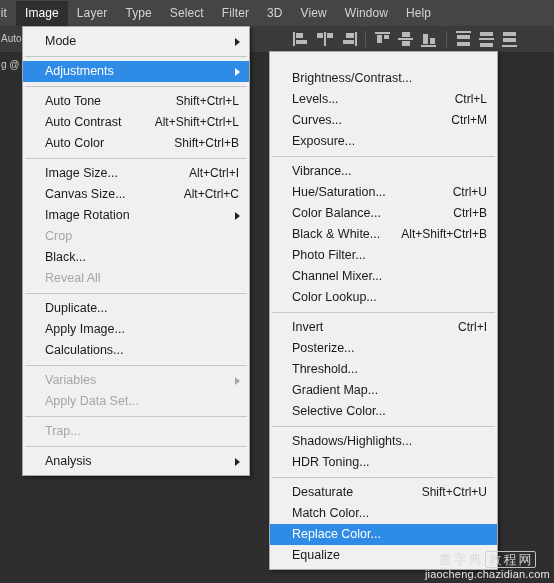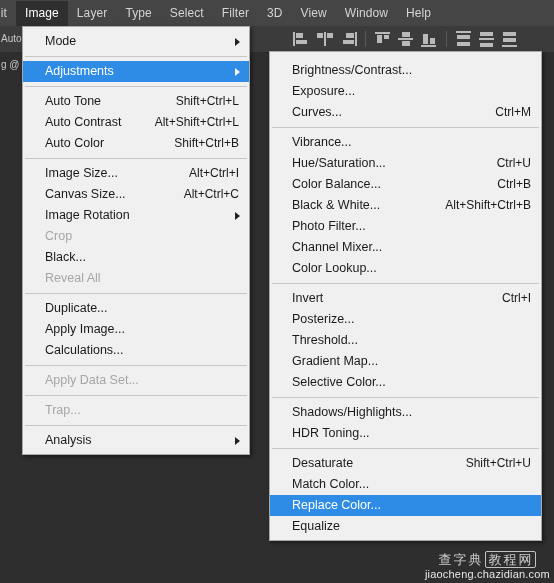--- a/index.html
+++ b/index.html
@@ -111,22 +111,22 @@
     color: #1c1c1c;
     box-sizing: border-box;
   }
   #image-menu {
     left: 22px; top: 26px;
     width: 228px;
     padding: 4px 0 3px 0;
   }
   #adjustments-submenu {
     left: 269px; top: 51px;
-    width: 273px;
-    padding: 8px 0 3px 0;
+    width: 229px;
+    padding: 16px 0 3px 0;
   }
 
   .menu-item {
     position: relative;
     height: 21px;
     line-height: 21px;
     padding: 0 10px 0 22px;
     white-space: nowrap;
     box-sizing: border-box;
     cursor: default;
@@ -284,31 +284,33 @@
     <div class="menu-item"><span class="label">Canvas Size...</span><span class="shortcut">Alt+Ctrl+C</span></div>
     <div class="menu-item"><span class="label">Image Rotation</span><span class="arrow"></span></div>
     <div class="menu-item disabled"><span class="label">Crop</span></div>
     <div class="menu-item"><span class="label">Black...</span></div>
     <div class="menu-item disabled"><span class="label">Reveal All</span></div>
     <div class="menu-sep"></div>
     <div class="menu-item"><span class="label">Duplicate...</span></div>
     <div class="menu-item"><span class="label">Apply Image...</span></div>
     <div class="menu-item"><span class="label">Calculations...</span></div>
     <div class="menu-sep"></div>
+    <div class="menu-item disabled"><span class="label">Variables</span><span class="arrow"></span></div>
     <div class="menu-item disabled"><span class="label">Apply Data Set...</span></div>
     <div class="menu-sep"></div>
     <div class="menu-item disabled"><span class="label">Trap...</span></div>
     <div class="menu-sep"></div>
     <div class="menu-item"><span class="label">Analysis</span><span class="arrow"></span></div>
   </div>
 
 <div class="menu-panel" id="adjustments-submenu">
     <div class="menu-item"><span class="label">Brightness/Contrast...</span></div>
+    <div class="menu-item"><span class="label">Levels...</span><span class="shortcut">Ctrl+L</span></div>
+    <div class="menu-item"><span class="label">Curves...</span><span class="shortcut">Ctrl+M</span></div>
     <div class="menu-item"><span class="label">Exposure...</span></div>
-    <div class="menu-item"><span class="label">Curves...</span><span class="shortcut">Ctrl+M</span></div>
     <div class="menu-sep"></div>
     <div class="menu-item"><span class="label">Vibrance...</span></div>
     <div class="menu-item"><span class="label">Hue/Saturation...</span><span class="shortcut">Ctrl+U</span></div>
     <div class="menu-item"><span class="label">Color Balance...</span><span class="shortcut">Ctrl+B</span></div>
     <div class="menu-item"><span class="label">Black &amp; White...</span><span class="shortcut">Alt+Shift+Ctrl+B</span></div>
     <div class="menu-item"><span class="label">Photo Filter...</span></div>
     <div class="menu-item"><span class="label">Channel Mixer...</span></div>
     <div class="menu-item"><span class="label">Color Lookup...</span></div>
     <div class="menu-sep"></div>
     <div class="menu-item"><span class="label">Invert</span><span class="shortcut">Ctrl+I</span></div>

